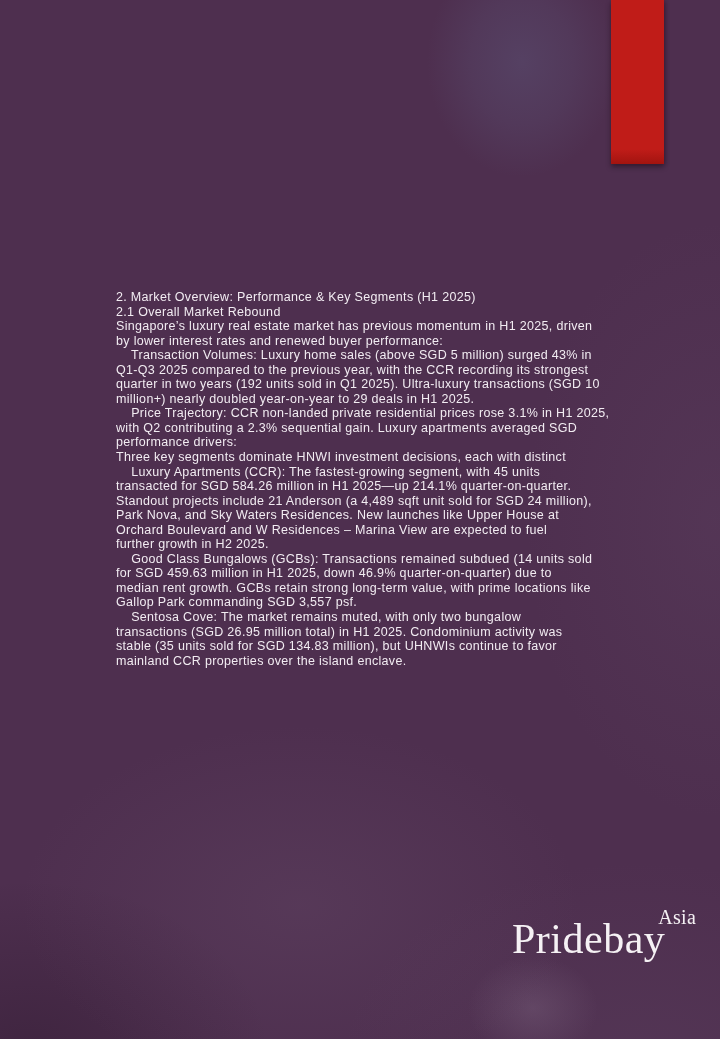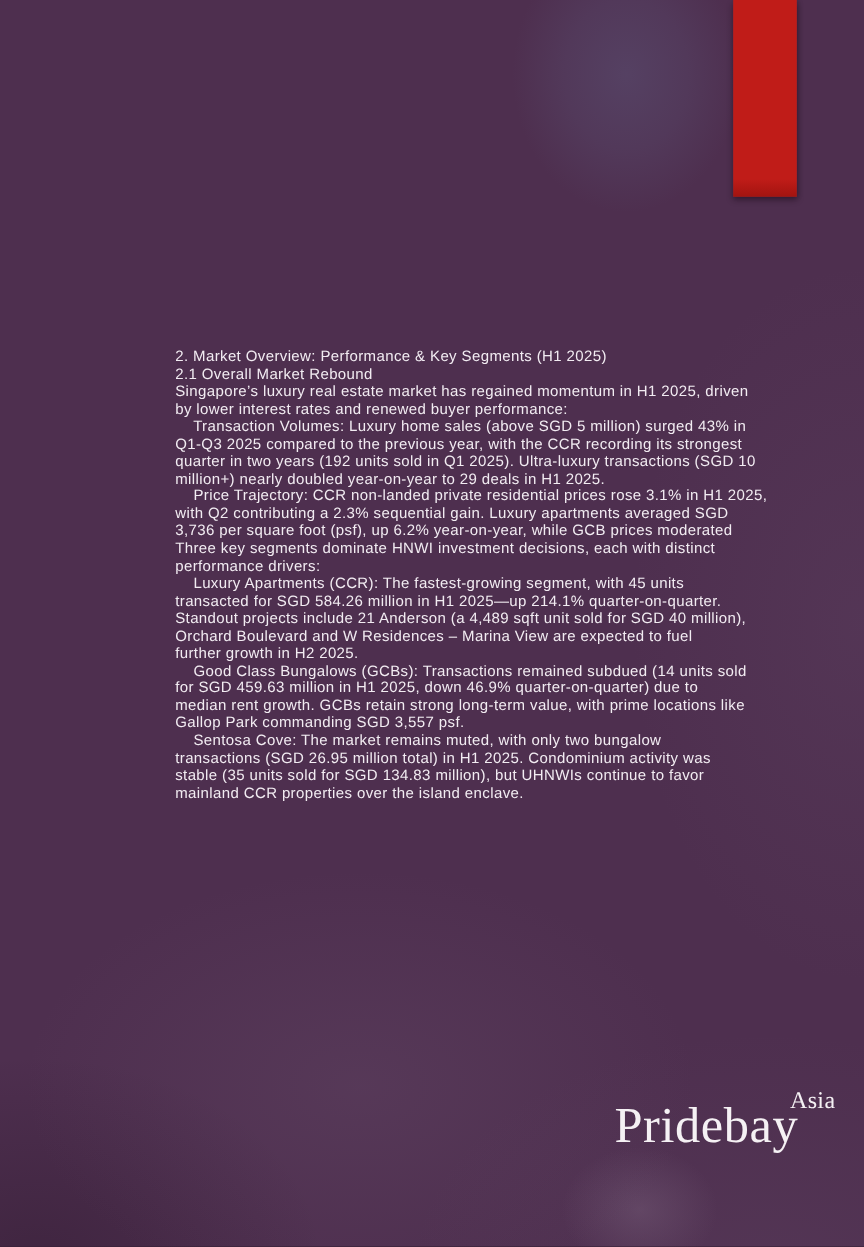--- a/index.html
+++ b/index.html
@@ -31,21 +31,21 @@
     position: absolute;
     left: 611px;
     top: 0;
     width: 53px;
     height: 164px;
     background: linear-gradient(to bottom, var(--accent, #c01c18) 0%, var(--accent, #c01c18) 91%, #a21410 100%);
     box-shadow: 0 3px 5px rgba(25, 8, 20, 0.45), 2px 0 4px rgba(25, 8, 20, 0.18);
   }
   .body-text {
     position: absolute;
-    left: 146px;
+    left: 116px;
     top: 290px;
     width: 500px;
     color: var(--text, #f2ecf2);
     font-size: 12.5px;
     line-height: 14.55px;
     letter-spacing: 0.32px;
     font-weight: 400;
   }
   .body-text .line {
     white-space: pre;
@@ -75,34 +75,34 @@
 <body>
 
 <div class="slide" style="--bg: #4e2f4f; --accent: #c01c18; --text: #f2ecf2; --logo: #f5f1f4;">
   <div class="bg-swirls"></div>
 
   <div class="accent-bar"></div>
 
   <div class="body-text" id="body-text">
       <div class="line">2. Market Overview: Performance &amp; Key Segments (H1 2025)</div>
       <div class="line">2.1 Overall Market Rebound</div>
-      <div class="line">Singapore’s luxury real estate market has regained momentum in H1 2025, driven</div>
+      <div class="line">Singapore’s luxury real estate market has previous momentum in H1 2025, driven</div>
       <div class="line">by lower interest rates and renewed buyer performance:</div>
       <div class="line">    Transaction Volumes: Luxury home sales (above SGD 5 million) surged 43% in</div>
       <div class="line">Q1-Q3 2025 compared to the previous year, with the CCR recording its strongest</div>
       <div class="line">quarter in two years (192 units sold in Q1 2025). Ultra-luxury transactions (SGD 10</div>
       <div class="line">million+) nearly doubled year-on-year to 29 deals in H1 2025.</div>
       <div class="line">    Price Trajectory: CCR non-landed private residential prices rose 3.1% in H1 2025,</div>
       <div class="line">with Q2 contributing a 2.3% sequential gain. Luxury apartments averaged SGD</div>
-      <div class="line">3,736 per square foot (psf), up 6.2% year-on-year, while GCB prices moderated</div>
+      <div class="line">performance drivers:</div>
       <div class="line">Three key segments dominate HNWI investment decisions, each with distinct</div>
-      <div class="line">performance drivers:</div>
       <div class="line">    Luxury Apartments (CCR): The fastest-growing segment, with 45 units</div>
       <div class="line">transacted for SGD 584.26 million in H1 2025—up 214.1% quarter-on-quarter.</div>
-      <div class="line">Standout projects include 21 Anderson (a 4,489 sqft unit sold for SGD 40 million),</div>
+      <div class="line">Standout projects include 21 Anderson (a 4,489 sqft unit sold for SGD 24 million),</div>
+      <div class="line">Park Nova, and Sky Waters Residences. New launches like Upper House at</div>
       <div class="line">Orchard Boulevard and W Residences – Marina View are expected to fuel</div>
       <div class="line">further growth in H2 2025.</div>
       <div class="line">    Good Class Bungalows (GCBs): Transactions remained subdued (14 units sold</div>
       <div class="line">for SGD 459.63 million in H1 2025, down 46.9% quarter-on-quarter) due to</div>
       <div class="line">median rent growth. GCBs retain strong long-term value, with prime locations like</div>
       <div class="line">Gallop Park commanding SGD 3,557 psf.</div>
       <div class="line">    Sentosa Cove: The market remains muted, with only two bungalow</div>
       <div class="line">transactions (SGD 26.95 million total) in H1 2025. Condominium activity was</div>
       <div class="line">stable (35 units sold for SGD 134.83 million), but UHNWIs continue to favor</div>
       <div class="line">mainland CCR properties over the island enclave.</div>

